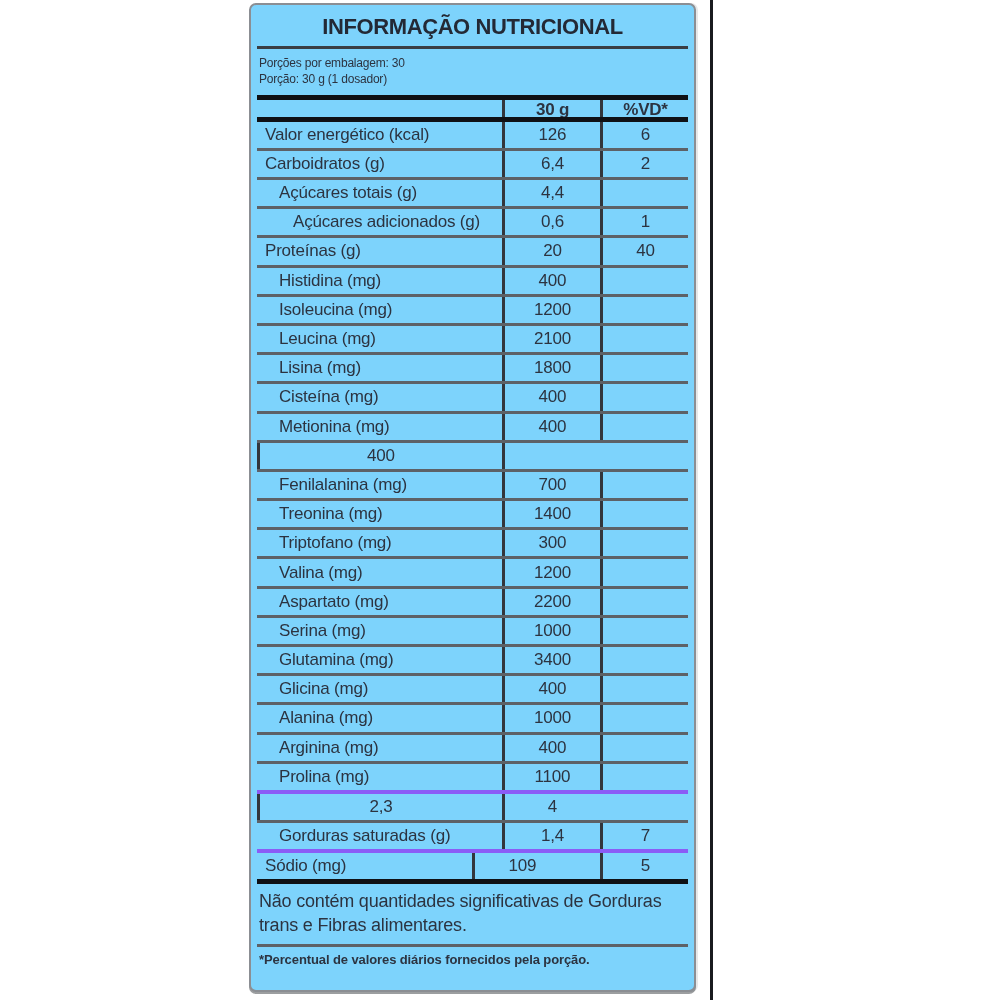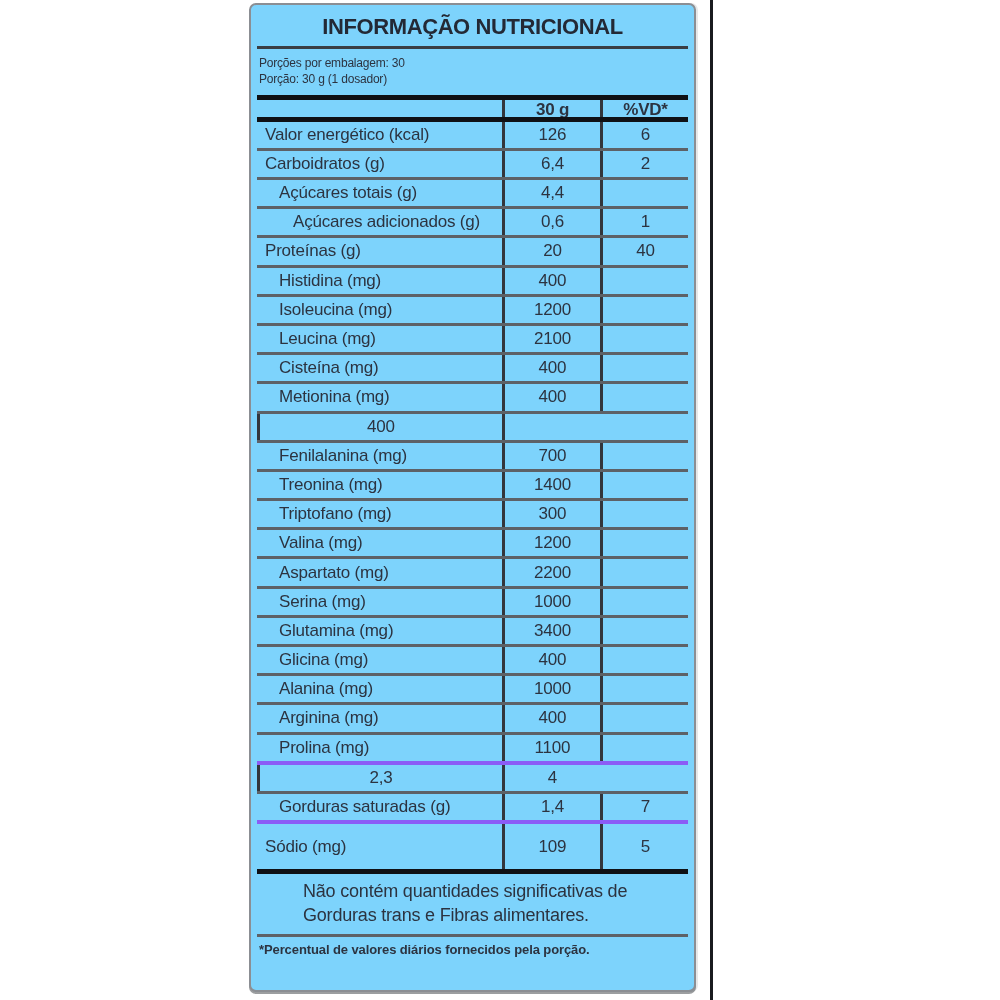--- a/index.html
+++ b/index.html
@@ -31,35 +31,35 @@
   .rule-light{height:3px;background:#5d6167;flex:none;}
 
   .servings{padding:6px 2px 7px;font-size:12px;line-height:1.36;color:#2c3340;}
 
   .row{
     display:grid;grid-template-columns:1fr 98px 88px;
     align-items:stretch;height:26.2px;flex:none;
     border-bottom:3px solid #5d6167;
     font-size:17px;
   }
-  .row.no-sep{border-bottom:none;height:45px;}
+  .row.no-sep{border-bottom:none;height:26px;gap:30px;}
   .row.sep-heavy{border-bottom:4px solid #8b5cf6;}
   .c{display:flex;align-items:center;}
   .c.name{padding-left:8px;}
   .row.ind1 .c.name{padding-left:22px;}
   .row.ind2 .c.name{padding-left:36px;}
   .c.val,.c.vd{justify-content:center;border-left:3px solid #33363c;}
 
   .header-row{height:17px;font-weight:700;border-bottom:none;}
   .header-row .c.val,.header-row .c.vd{font-size:17px;}
 
   #rows{display:flex;flex-direction:column;flex:none;}
 
   .note{
-    font-size:18px;line-height:1.33;padding:6px 2px 6px;color:#2c3340;margin-left:44px;
+    font-size:18px;line-height:1.33;padding:6px 2px 6px;color:#2c3340;
   }
   .footnote{
     font-size:13px;font-weight:700;letter-spacing:-0.1px;
     padding:5px 2px 6px;color:#2c3340;
   }
 
   
   .vline{position:absolute;left:710px;top:0;width:3px;height:1000px;background:#191b1f;}
 </style>
 </head>
@@ -122,20 +122,25 @@
           <div class="c name">Isoleucina (mg)</div>
           <div class="c val">1200</div>
           <div class="c vd"></div>
         </div>
         <div class="row ind1">
           <div class="c name">Leucina (mg)</div>
           <div class="c val">2100</div>
           <div class="c vd"></div>
         </div>
         <div class="row ind1">
+          <div class="c name">Lisina (mg)</div>
+          <div class="c val">1800</div>
+          <div class="c vd"></div>
+        </div>
+        <div class="row ind1">
           <div class="c name">Cisteína (mg)</div>
           <div class="c val">400</div>
           <div class="c vd"></div>
         </div>
         <div class="row ind1">
           <div class="c name">Metionina (mg)</div>
           <div class="c val">400</div>
           <div class="c vd"></div>
         </div>
         <div class="row ind1">

